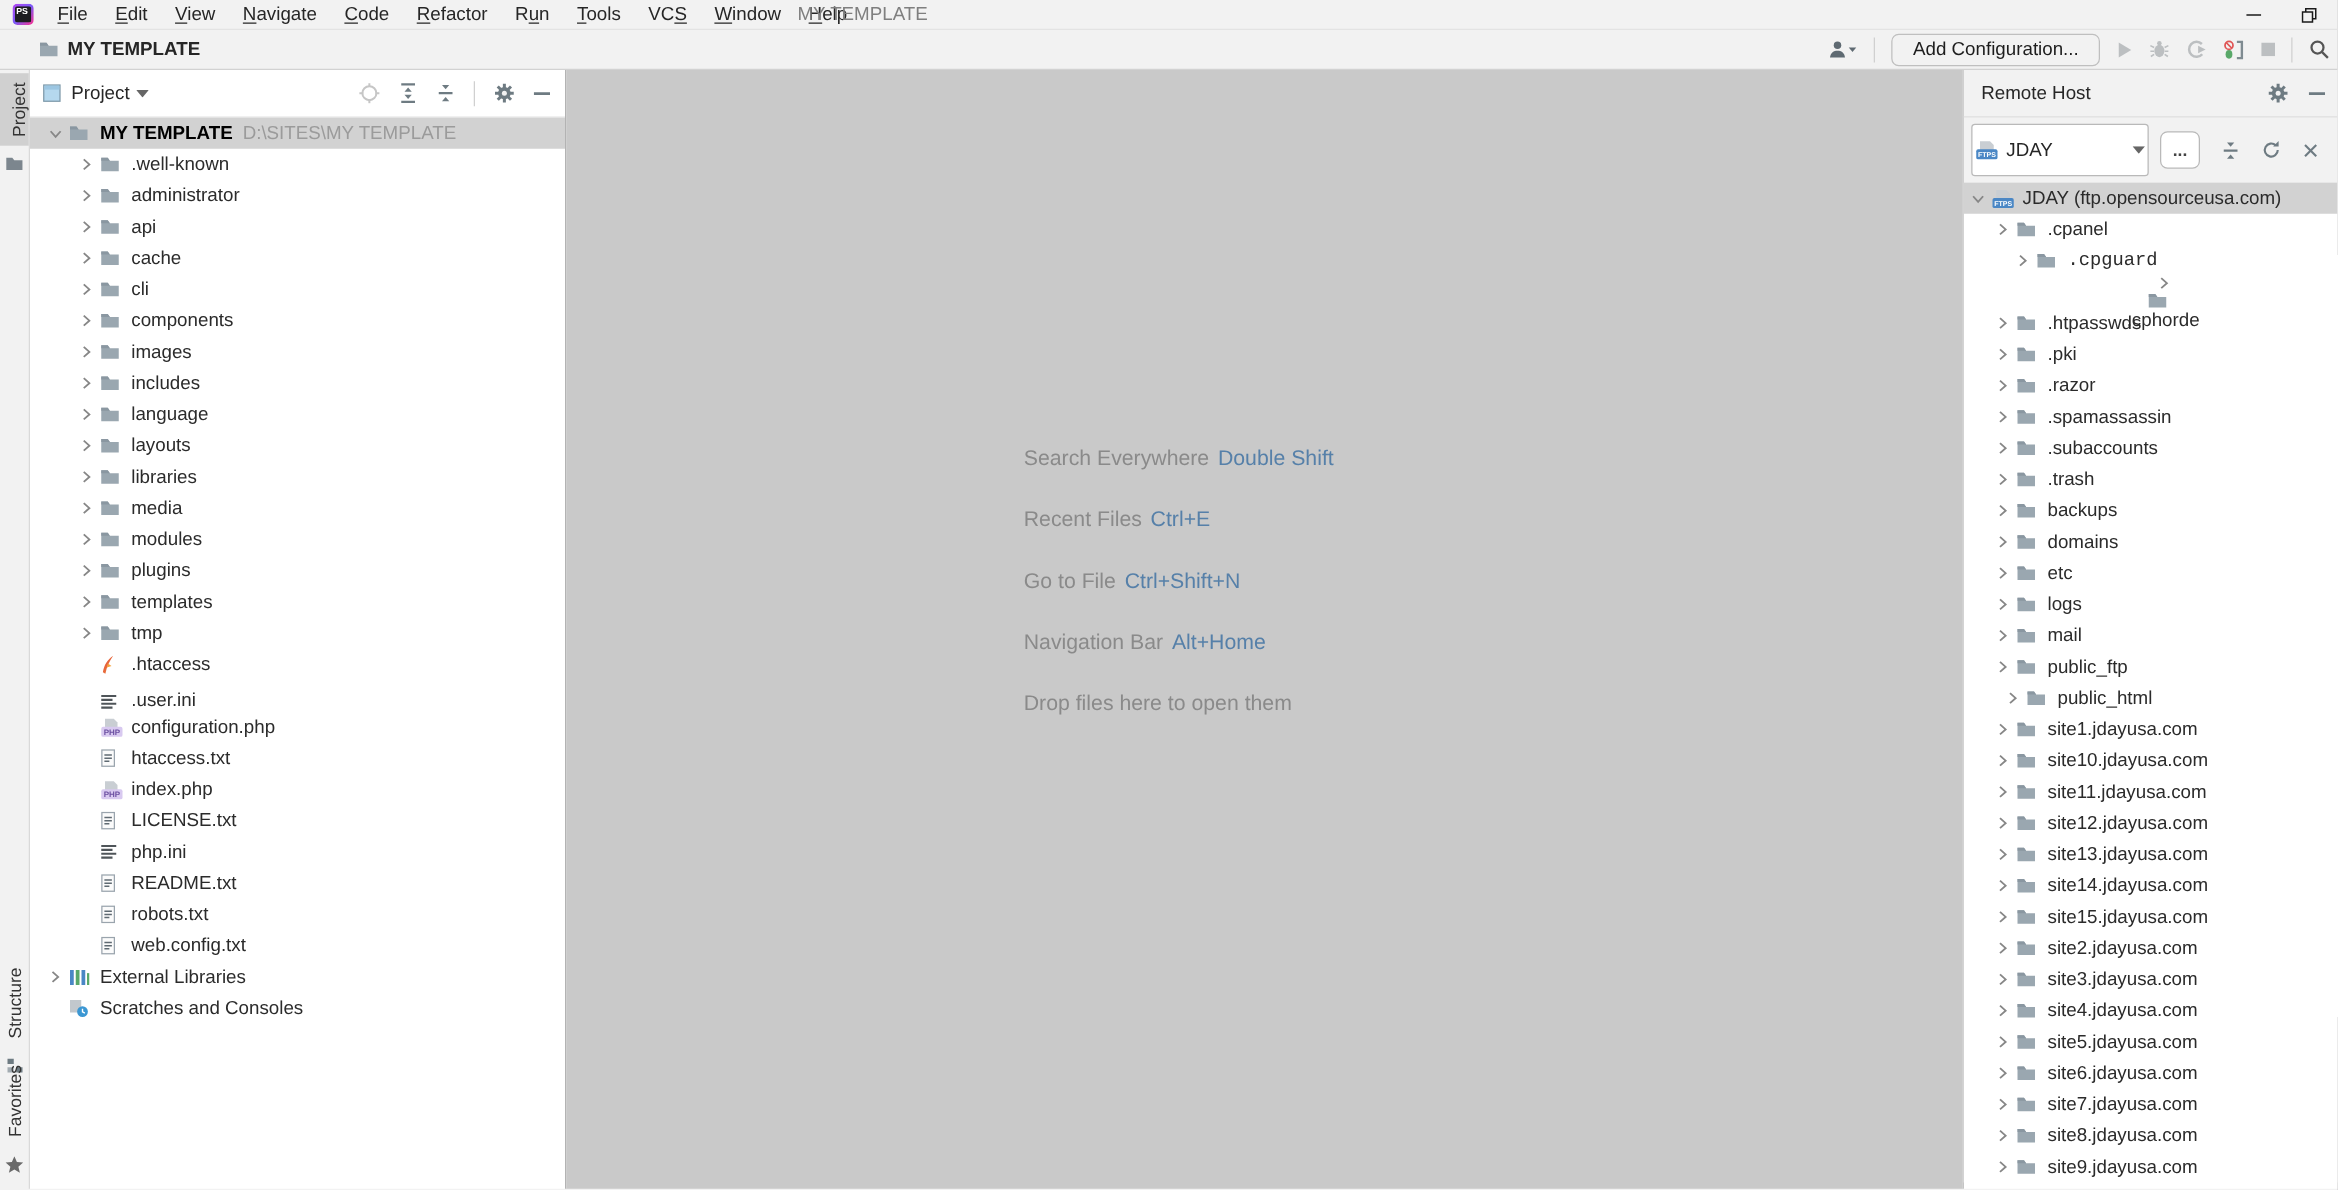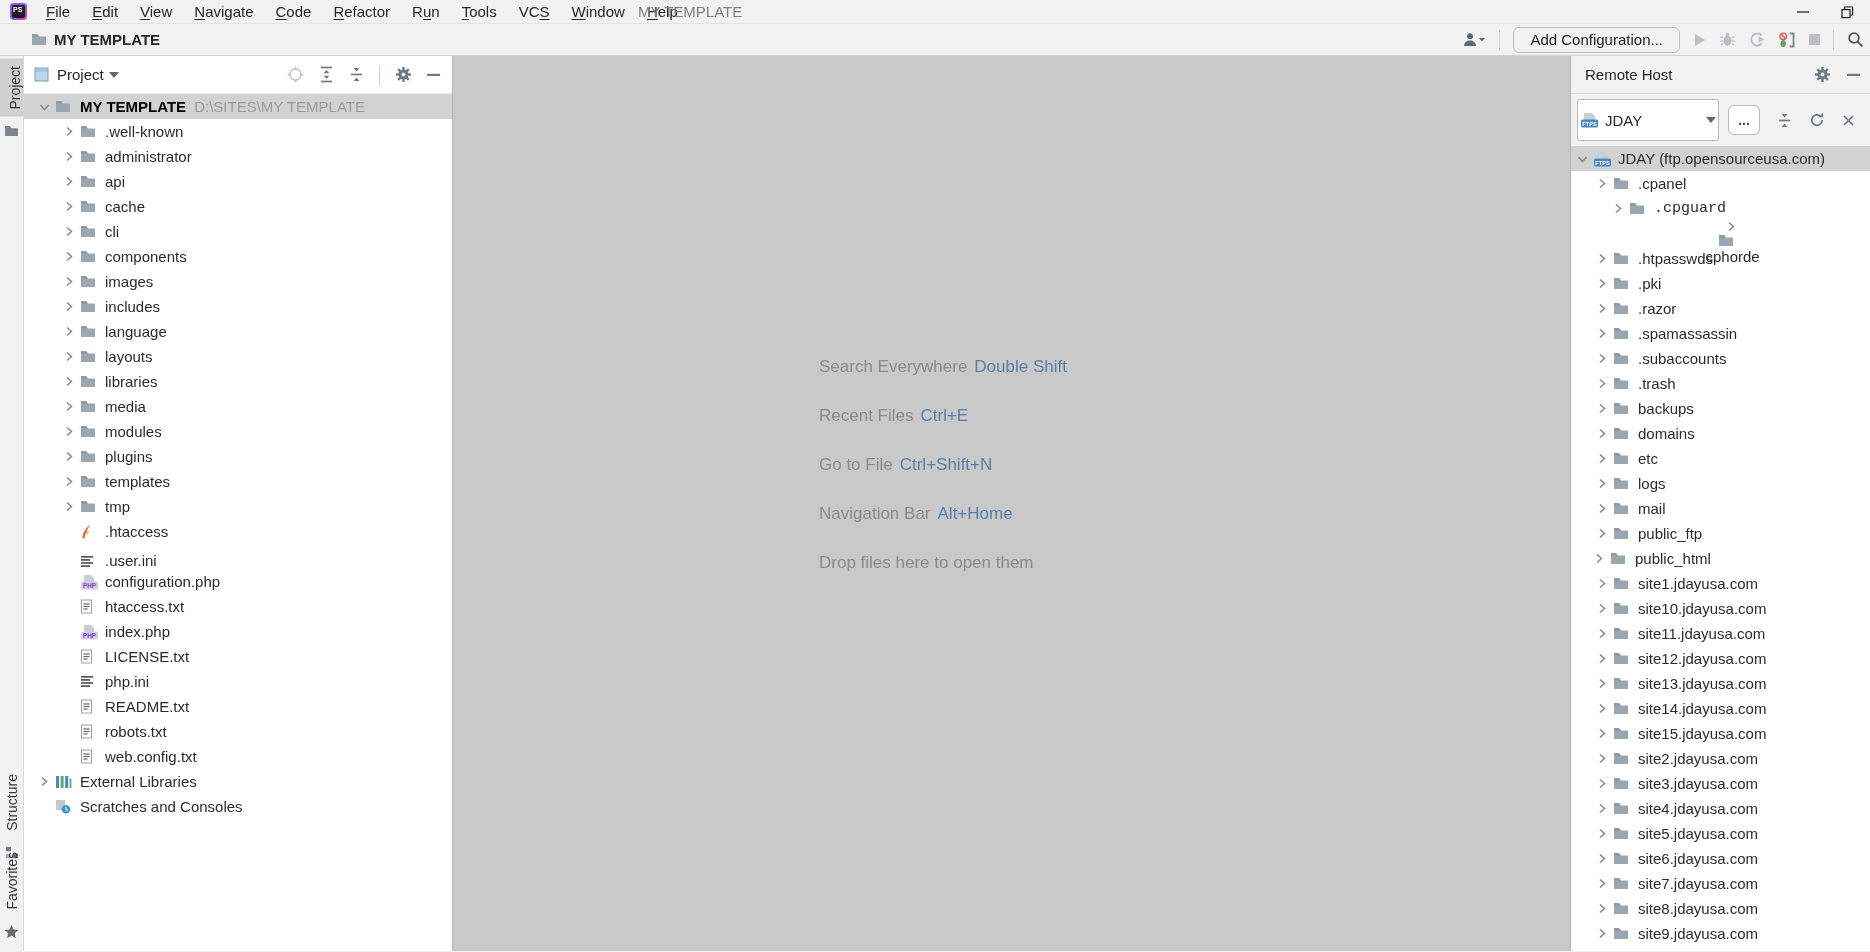--- a/index.html
+++ b/index.html
@@ -990,21 +990,21 @@
             </svg>
           </span>
           <span class="ticon">
             <svg width="16" height="13" viewBox="0 0 16 13">
               <path d="M1 1.2h5.2l1.7 2.3H15V12H1z" fill="#9aa7b0"></path>
               <path d="M1 1.2h5.2l1.7 2.3H1z" fill="#8a97a1"></path>
             </svg>
           </span>
           <span class="tlbl">public_ftp</span>
         </div>
-        <div class="trow" style="padding-left: 17px;">
+        <div class="trow" style="padding-left: 28px;">
           <span class="chev">
             <svg width="10" height="11" viewBox="0 0 10 11">
               <polyline points="3,1.5 7.5,5.5 3,9.5" fill="none" stroke="#878787" stroke-width="1.5"></polyline>
             </svg>
           </span>
           <span class="ticon">
             <svg width="16" height="13" viewBox="0 0 16 13">
               <path d="M1 1.2h5.2l1.7 2.3H15V12H1z" fill="#9aa7b0"></path>
               <path d="M1 1.2h5.2l1.7 2.3H1z" fill="#8a97a1"></path>
             </svg>

